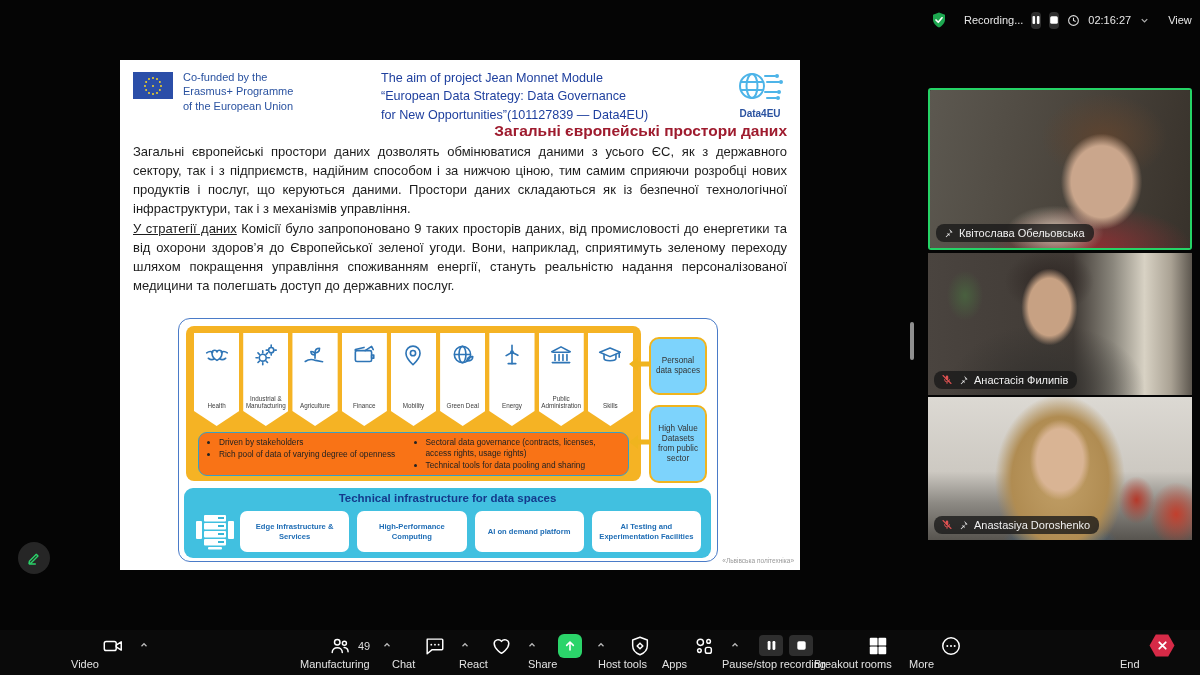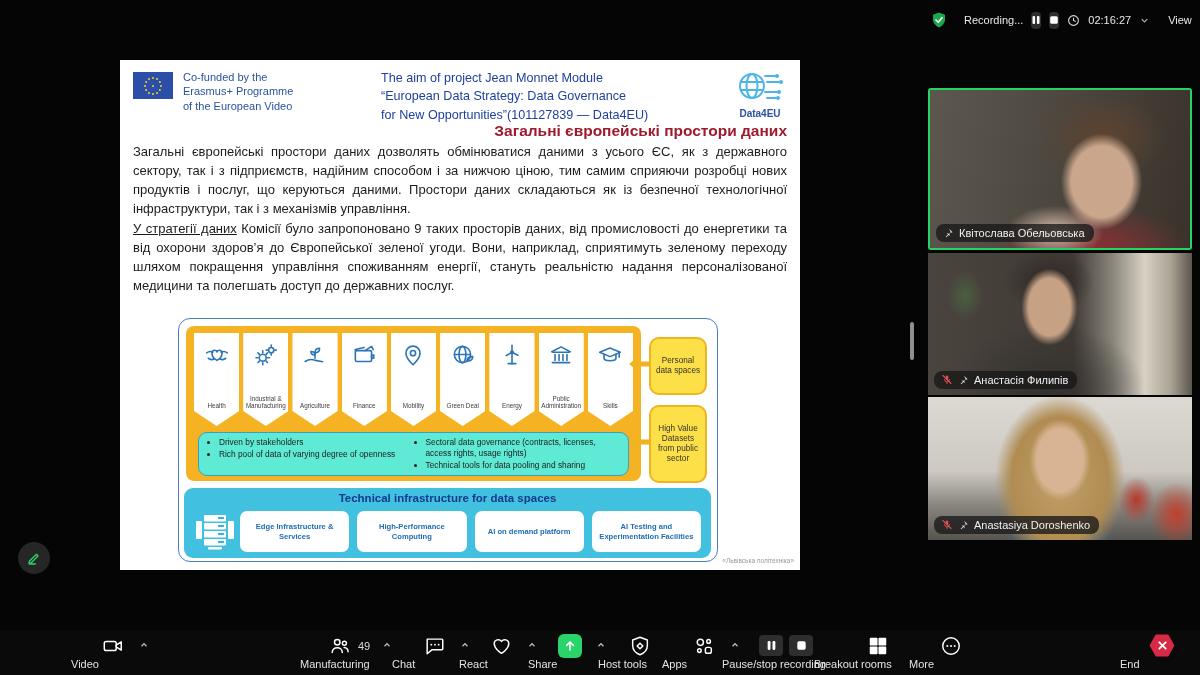--- a/index.html
+++ b/index.html
@@ -38,25 +38,25 @@
   .diagram{position:absolute;left:58px;top:258px;width:540px;height:244px;
            border:1.5px solid #4a7bc8;border-radius:12px;background:#fff;box-sizing:border-box;}
   .yellow-box{position:absolute;left:7px;top:7px;width:455px;height:155px;background:#f5b324;
               border-radius:8px;}
   .sector-row{position:absolute;left:8px;top:7px;right:8px;display:flex;gap:4px;}
   .sector-card{flex:1;height:93px;background:#fff;display:flex;flex-direction:column;align-items:center;
                clip-path:polygon(0 0,100% 0,100% 84%,50% 100%,0 84%);}
   .sector-card .icn{margin-top:7px;height:30px;display:flex;align-items:center;}
   .sector-label{margin-top:auto;padding:0 1px 16px 1px;font-size:6.3px;line-height:1.2;
                 text-align:center;color:#3c3c3c;}
-  .bullets-box{position:absolute;left:12px;top:106px;right:12px;height:44px;background:#5eead4;
+  .bullets-box{position:absolute;left:12px;top:106px;right:12px;height:44px;background:#f97316;
                border:1.3px solid #3a9ec4;border-radius:9px;display:flex;padding:3px 8px;box-sizing:border-box;}
   .bullets-box ul{margin:1px 0 0 12px;padding:0;font-size:8.3px;line-height:1.3;color:#222;width:50%;}
   .bullets-box li{margin:0 0 1px 0;}
-  .side-box{position:absolute;left:470px;width:58px;background:#fde047;border:2px solid #f0b41e;
+  .side-box{position:absolute;left:470px;width:58px;background:#7dd3fc;border:2px solid #f0b41e;
             border-radius:10px;color:#333;font-size:8.2px;line-height:1.25;text-align:center;
             display:flex;align-items:center;justify-content:center;box-sizing:border-box;padding:2px;}
   .yarrow{position:absolute;width:20px;height:14px;background:#f0b41e;
           clip-path:polygon(0 50%,45% 0,45% 32%,100% 32%,100% 68%,45% 68%,45% 100%);}
   .cyan-box{position:absolute;left:5px;top:169px;width:527px;height:70px;background:#41c0e0;
             border-radius:9px;}
   .infra-title{position:absolute;left:0;right:0;top:4px;text-align:center;color:#143a8c;
                font-weight:bold;font-size:11.5px;}
   .infra-row{position:absolute;left:56px;right:10px;top:23px;bottom:6px;display:flex;gap:8px;align-items:stretch;}
   .infra-box{flex:1;background:#fff;border-radius:7px;display:flex;align-items:center;justify-content:center;
@@ -152,21 +152,21 @@
 
   <div id="slide">
 
     <div class="slide-header">
       <div class="eu-flag">
           <div class="eu-stars"></div>
         </div>
       <div class="eu-text">
         <div>Co-funded by the</div>
         <div>Erasmus+ Programme</div>
-        <div>of the European Video</div>
+        <div>of the European Union</div>
       </div>
       <div class="slide-title">
         <div>The aim of project Jean Monnet Module</div>
         <div>“European Data Strategy: Data Governance</div>
         <div>for New Opportunities”(101127839 — Data4EU)</div>
       </div>
       <div class="d4-logo">
         <svg width="52" height="44" viewBox="0 0 52 44" style="margin:0 auto">
           <g fill="none" stroke="#4db4e8" stroke-width="2" stroke-linecap="round">
             <circle cx="18" cy="20" r="12"></circle>

